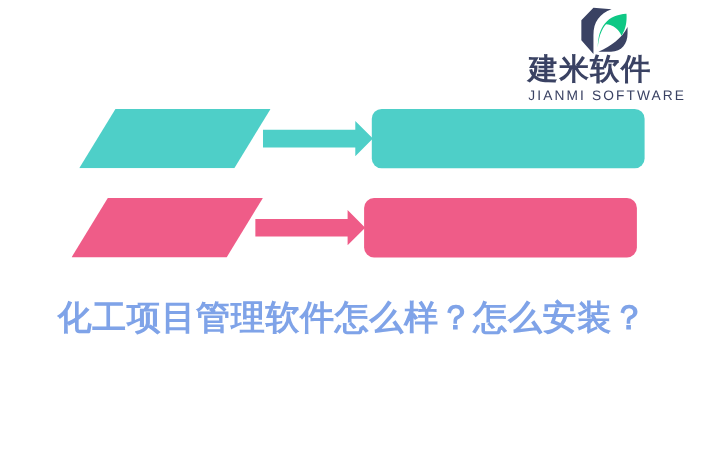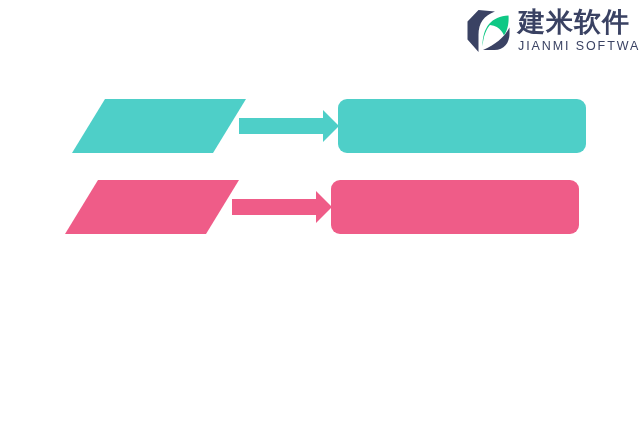--- a/index.html
+++ b/index.html
@@ -20,20 +20,21 @@
 
   
   .logo-block {
     position: absolute;
     top: 6px;
     left: 464px;
     width: 176px;
     height: 50px;
     display: flex;
     align-items: center;
+    flex-direction: column;
   }
   .logo-mark {
     width: 48px;
     height: 44px;
     flex: 0 0 auto;
     margin-right: 6px;
   }
   .logo-text {
     display: flex;
     flex-direction: column;
@@ -148,14 +149,15 @@
       </svg>
     </span>
     <span class="arrow" id="arrow-pink">
       <svg width="100" height="32" viewBox="0 0 100 32" preserveAspectRatio="none" xmlns="http://www.w3.org/2000/svg">
         <polygon points="0,8 84,8 84,0 100,16 84,32 84,24 0,24" fill="#ef5c88"></polygon>
       </svg>
     </span>
     <span class="roundrect" id="rect-pink" style="background:#ef5c88;"></span>
   </div>
 
+  <div class="headline">化工项目管理软件怎么样？怎么安装？</div>
 
 </div>
 
 </body></html>

